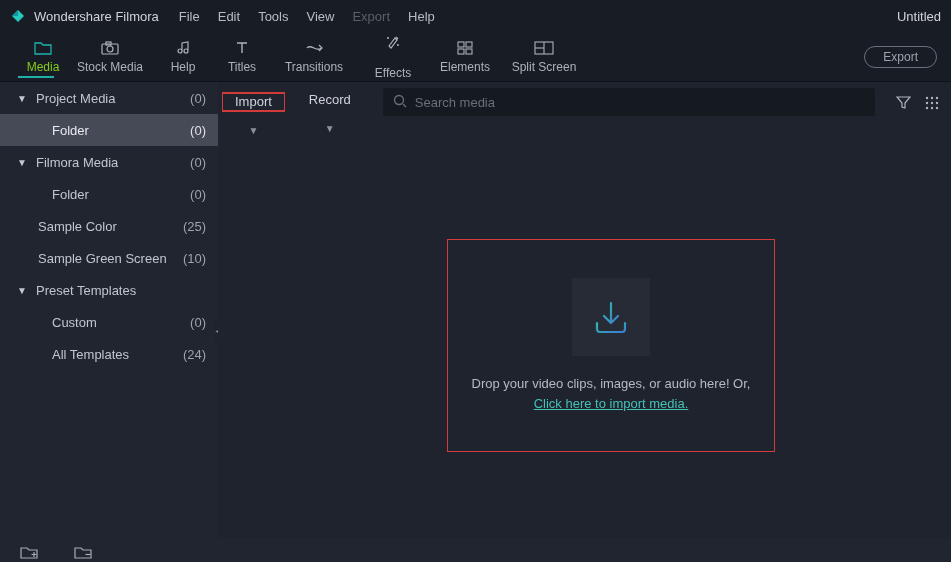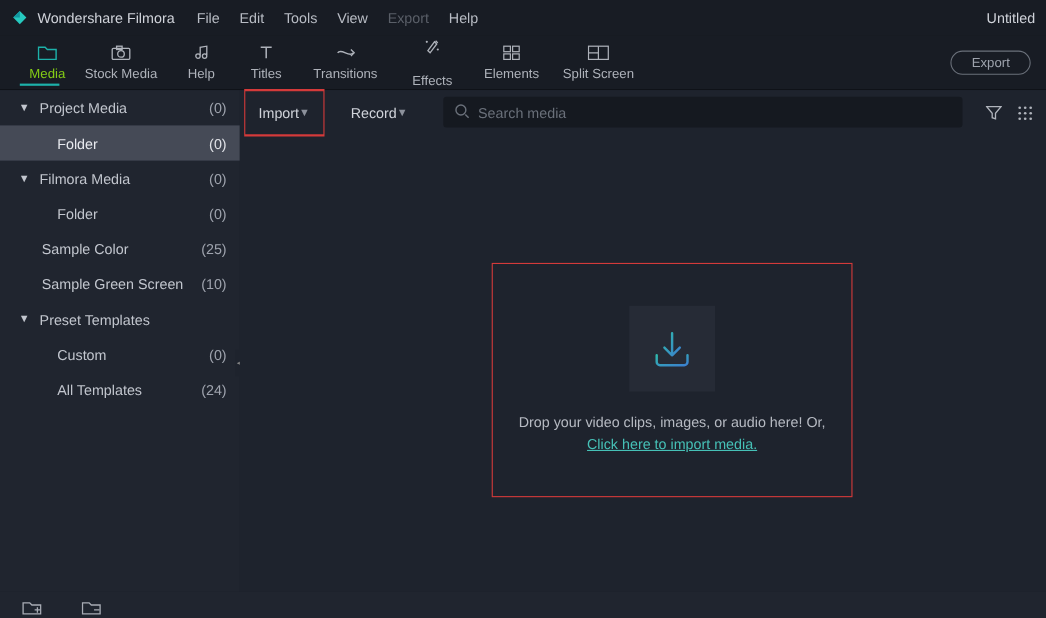--- a/index.html
+++ b/index.html
@@ -146,27 +146,29 @@
     flex-direction: column;
   }
   .action-row {
     height: 40px;
     display: flex;
     align-items: center;
     padding-left: 4px;
     gap: 12px;
   }
   .import-btn, .record-btn {
-    height: 43px;
+    height: 20px;
     display: flex;
     align-items: center;
     padding: 0 12px;
     color: #d0d3da;
     cursor: pointer;
+    gap: 16px;
     font-size: 13px;
+    flex-direction: column;
   }
   .import-btn {
     border: 1px solid #d43a3a;
     border-top-width: 2px;
     border-bottom-width: 2px;
   }
   .dd-chev { color: #8c919b; font-size: 10px; }
   .search-wrap {
     flex: 1;
     display: flex;

